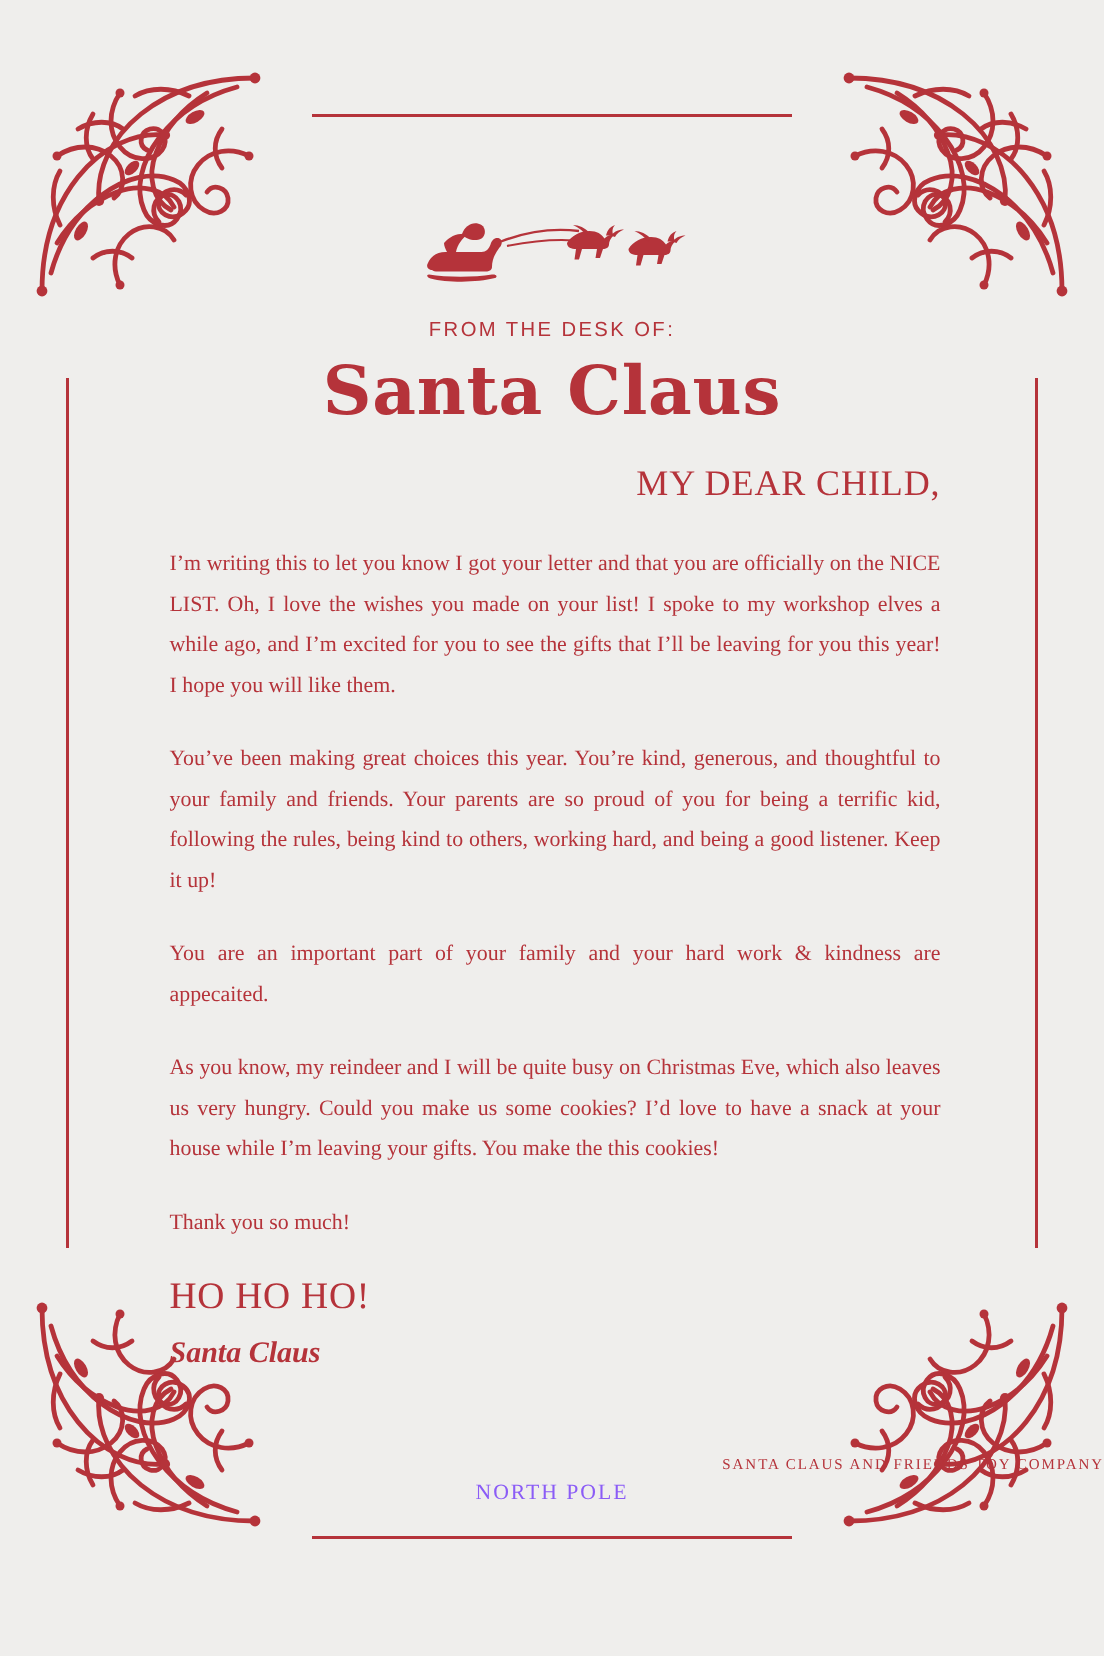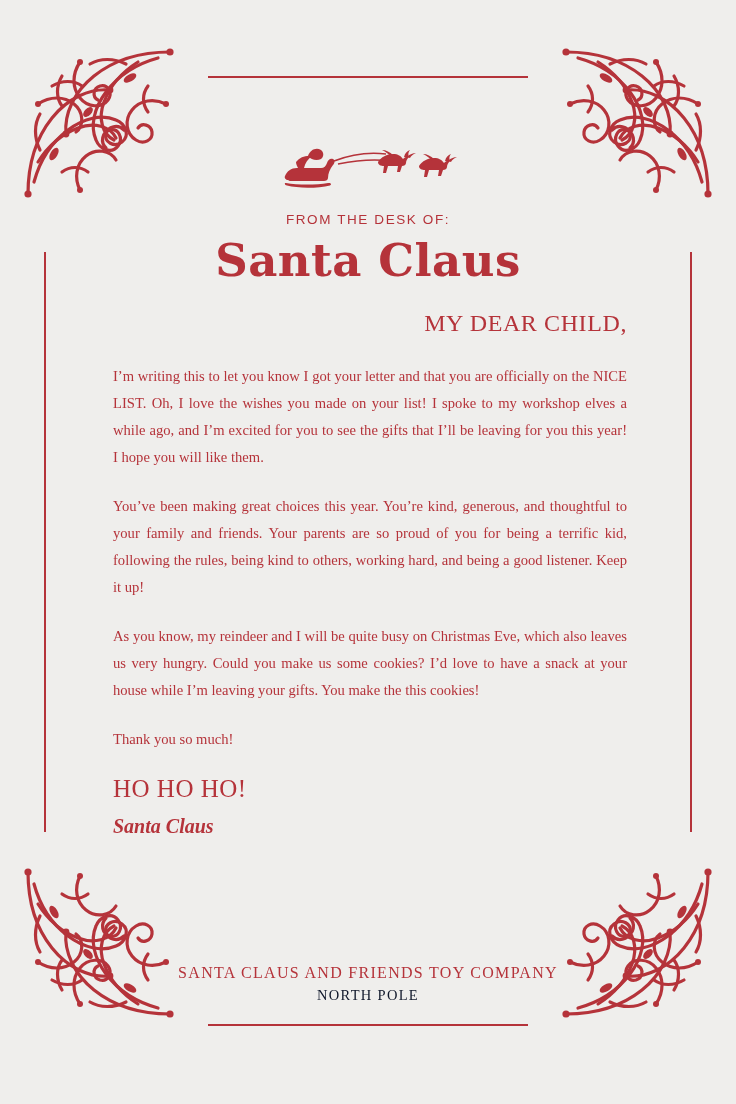--- a/index.html
+++ b/index.html
@@ -146,30 +146,31 @@
   
   .footer {
     position: absolute;
     bottom: 100px;
     left: 0;
     width: 736px;
     text-align: center;
   }
   .footer-line1 {
     font-family: "Liberation Serif", serif;
-    font-size: 16px;
+    font-size: 10px;
     letter-spacing: 1.3px;
     color: #b5333a;
     margin-bottom: 5px;
+    text-align: right;
   }
   .footer-line2 {
     font-family: "Liberation Serif", serif;
     font-size: 14.5px;
     letter-spacing: 1.3px;
-    color: #0f172a;
+    color: #8b5cf6;
   }
 </style>
 </head>
 <body>
 
 <div class="page">
 
   <div class="corner corner-tl">
     <svg viewBox="0 0 160 160" xmlns="http://www.w3.org/2000/svg">
       <g fill="none" stroke="#b5333a" stroke-width="3.2" stroke-linecap="round">
@@ -349,20 +350,21 @@
     </svg>
   </div>
 
   <div class="desk-of">FROM THE DESK OF:</div>
   <div class="santa-name">Santa Claus</div>
 
   <div class="content">
     <div class="salutation">MY DEAR CHILD,</div>
     <p class="para">I’m writing this to let you know I got your letter and that you are officially on the NICE LIST. Oh, I love the wishes you made on your list! I spoke to my workshop elves a while ago, and I’m excited for you to see the gifts that I’ll be leaving for you this year!  I hope you will like them.</p>
     <p class="para">You’ve been making great choices this year. You’re kind, generous, and thoughtful to your family and friends. Your parents are so proud of you for being a terrific kid, following the rules, being kind to others, working hard, and being a good listener. Keep it up!</p>
+    <p class="para">You are an important part of your family and your hard work &amp; kindness are appecaited.</p>
     <p class="para">As you know, my reindeer and I will be quite busy on Christmas Eve,  which also leaves us very hungry.  Could you make us some cookies?  I’d love to have a snack at your house while I’m leaving your gifts.   You make the this cookies!</p>
     <p class="para last">Thank you so much!</p>
     <div class="hoho">HO HO HO!</div>
     <div class="signature">Santa Claus</div>
   </div>
 
   <div class="footer">
     <div class="footer-line1">SANTA CLAUS AND FRIENDS TOY COMPANY</div>
     <div class="footer-line2">NORTH POLE</div>
   </div>

